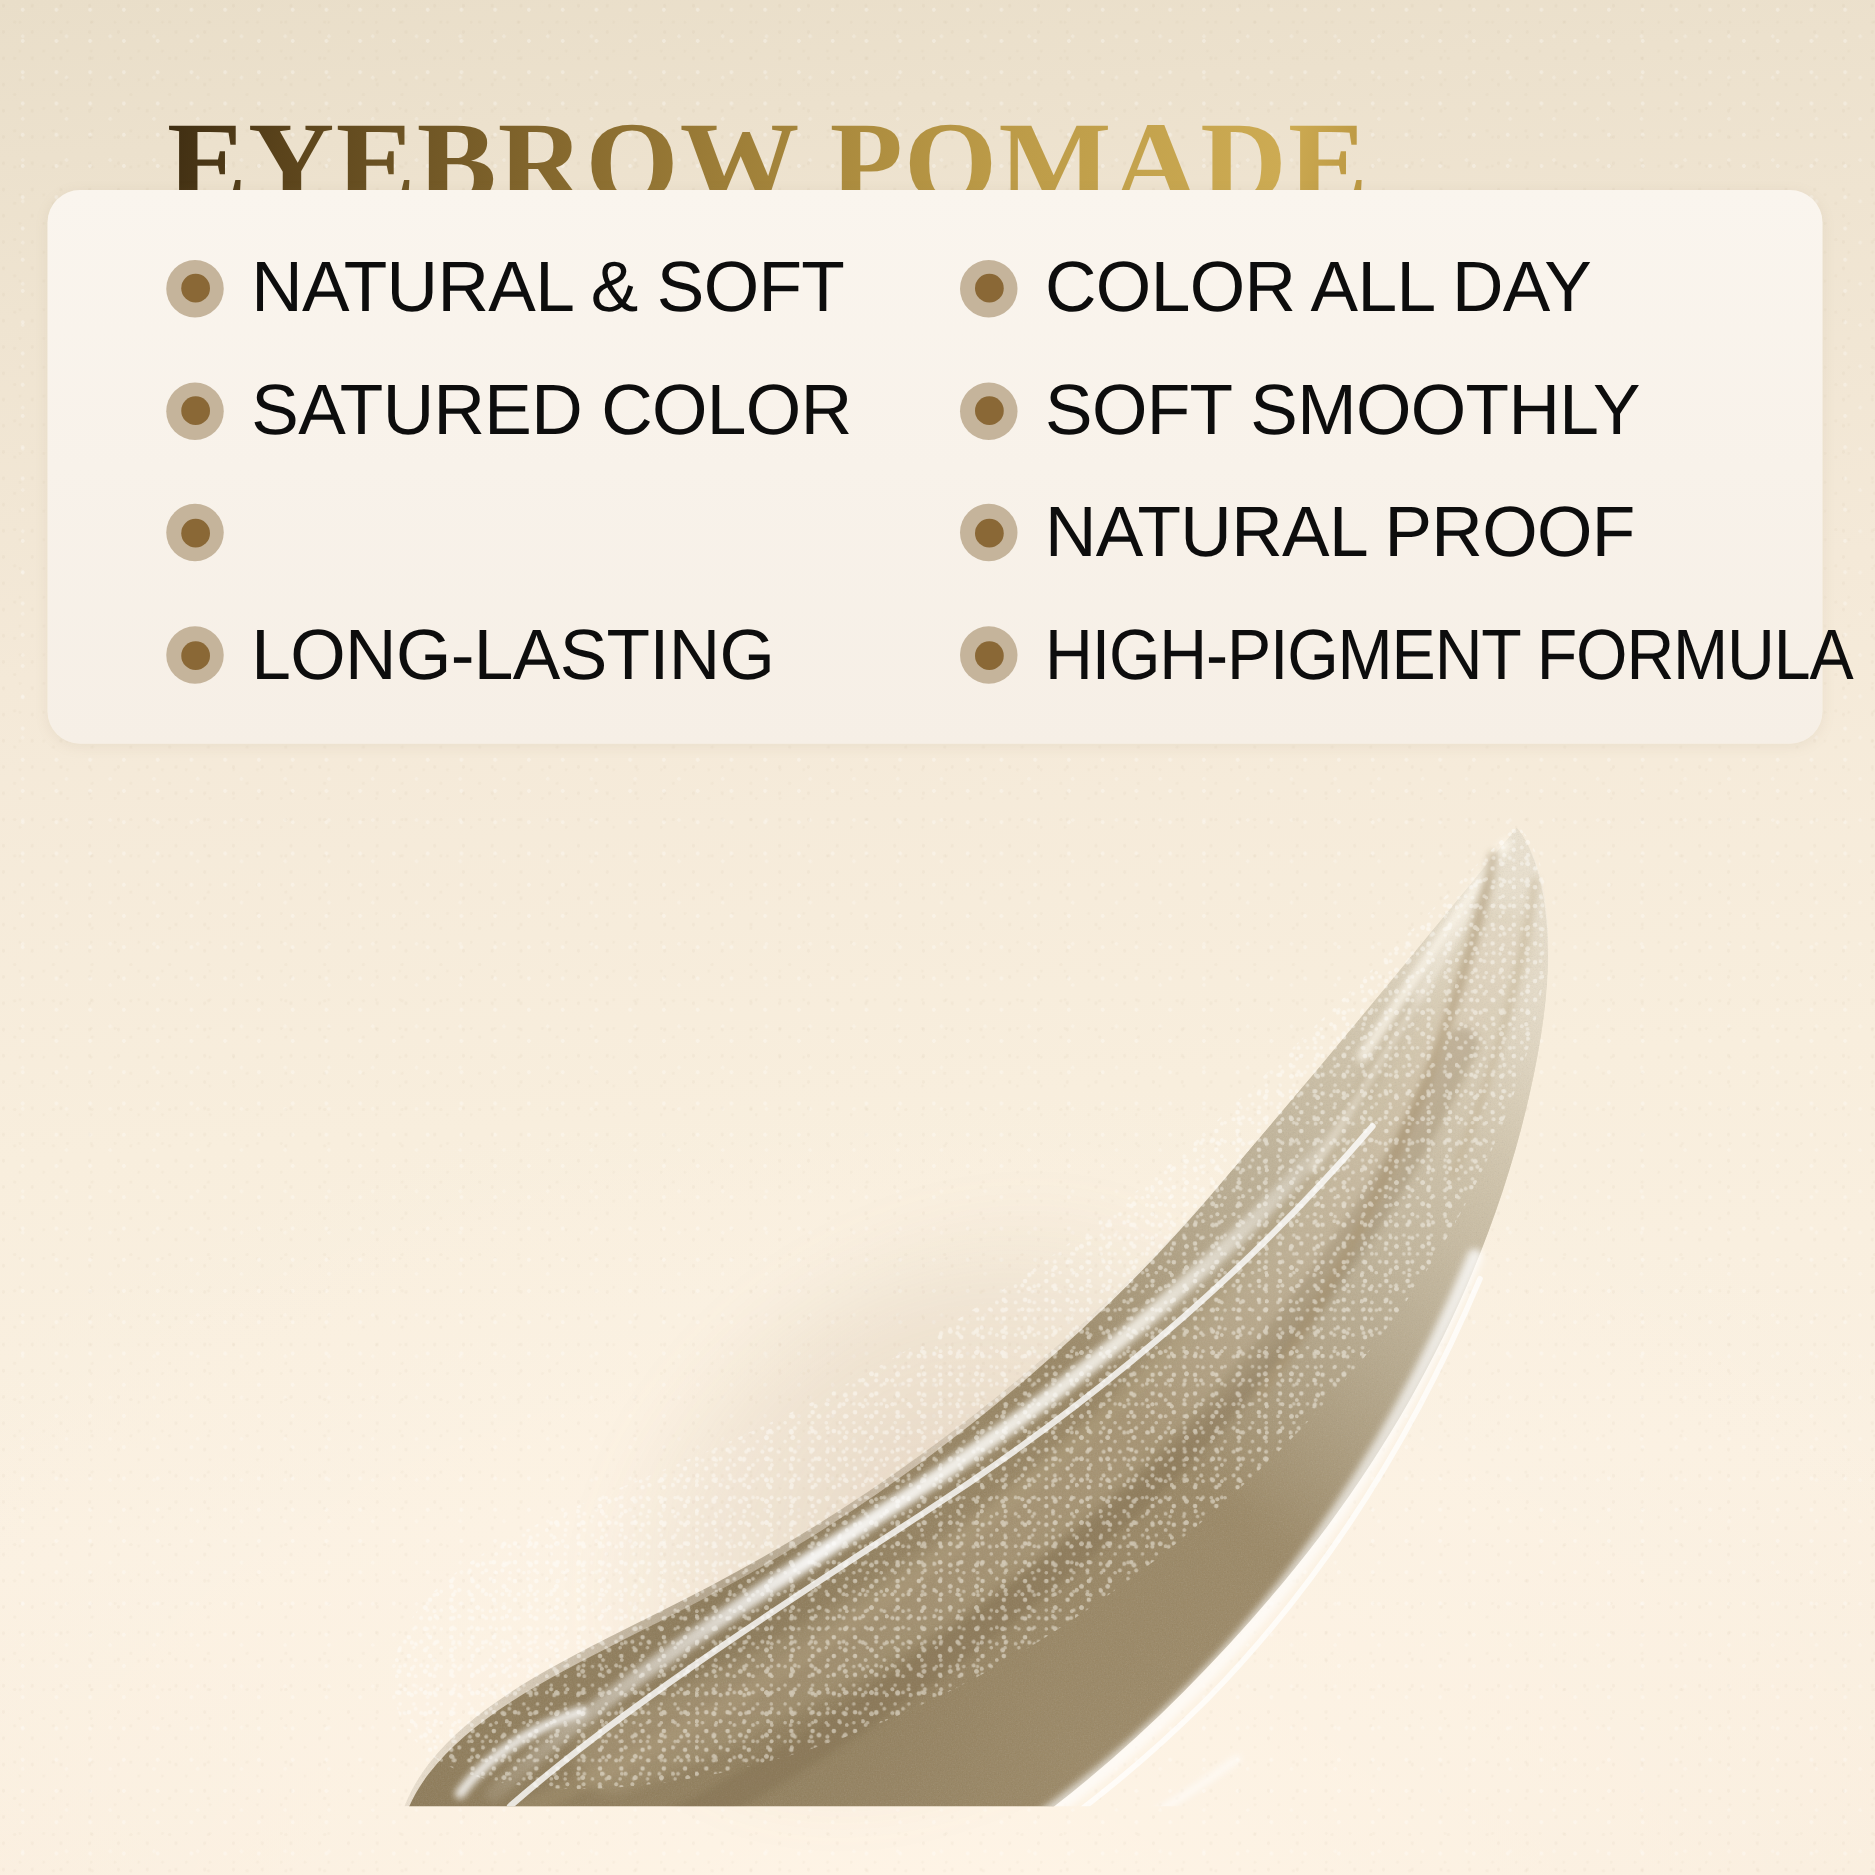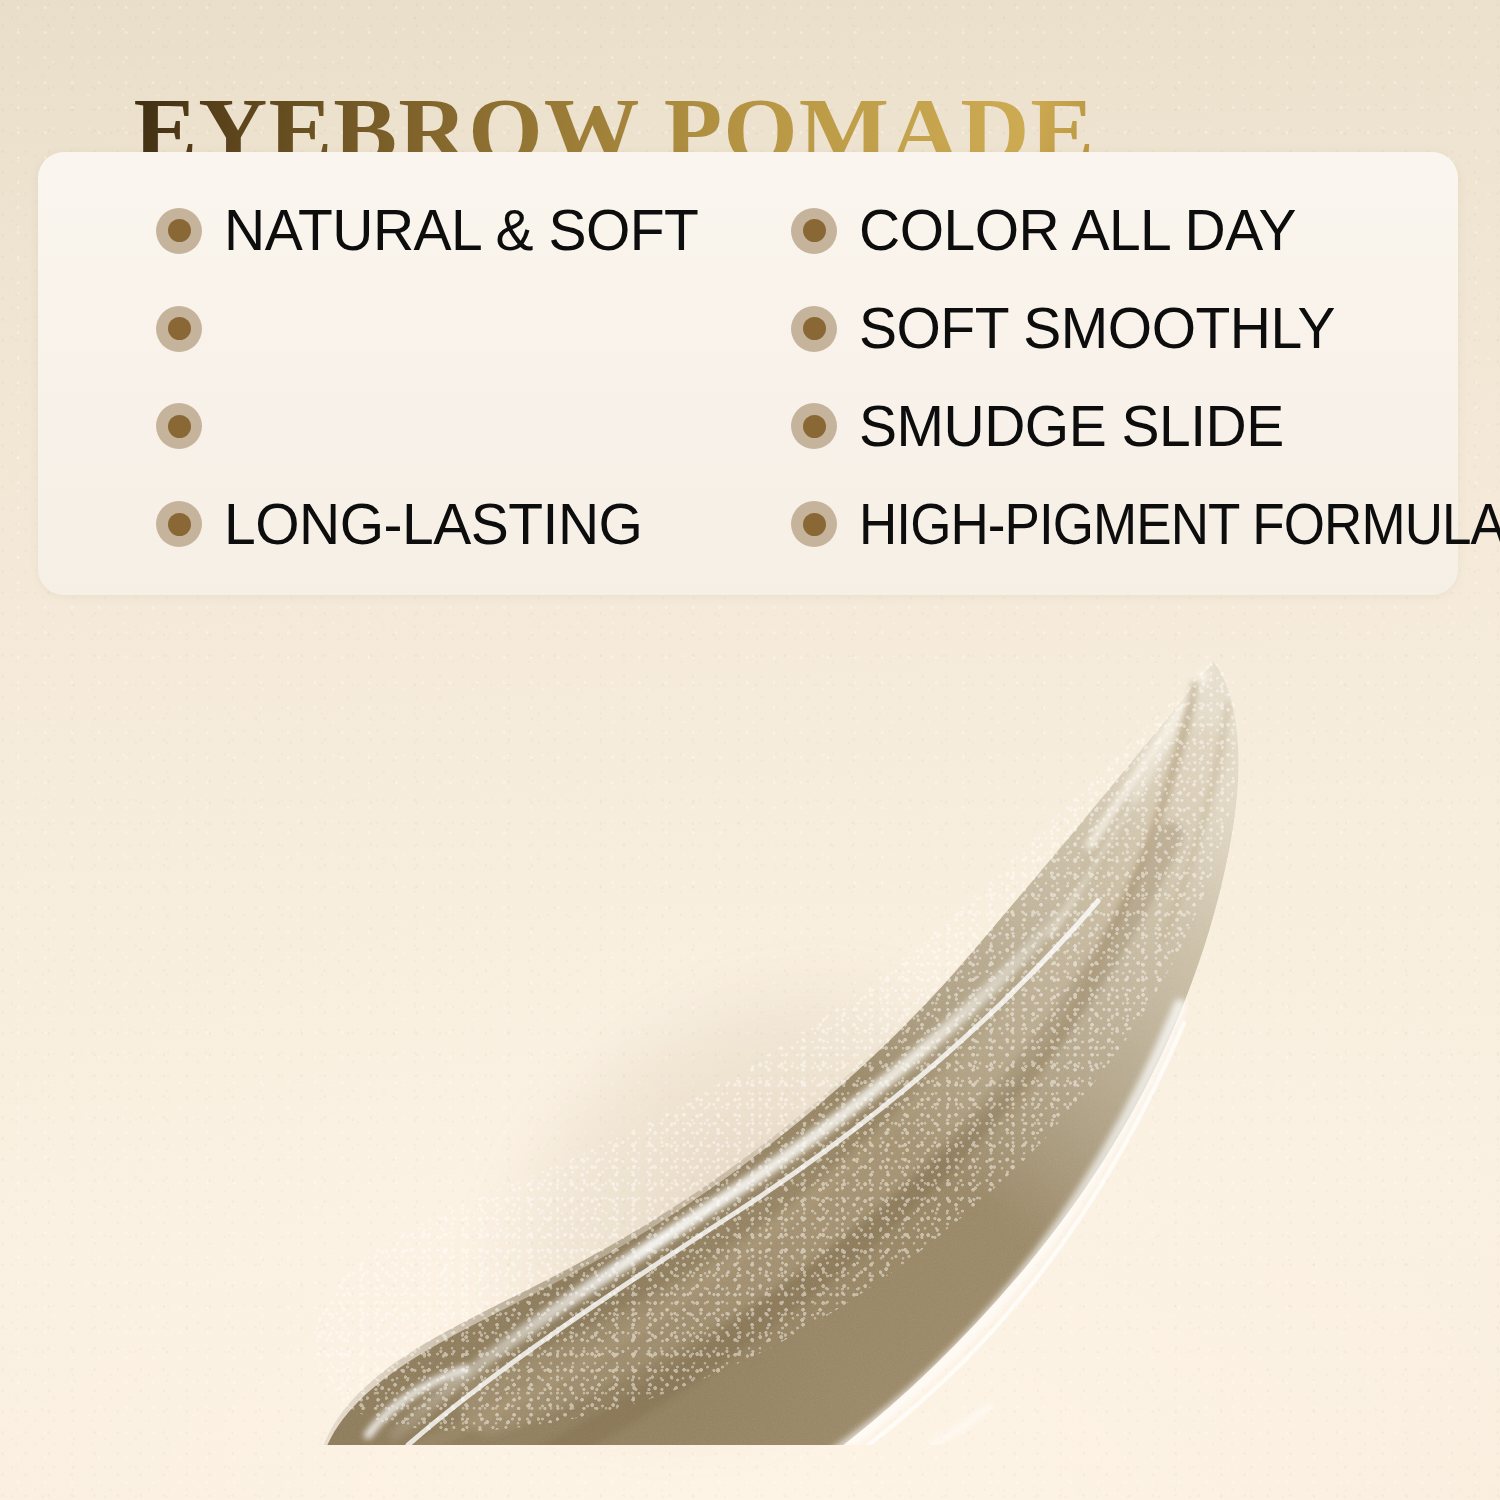--- a/index.html
+++ b/index.html
@@ -90,21 +90,20 @@
     padding: 30px 0 22px 0;
     box-sizing: border-box;
   }
 
   .feature-item {
     display: flex;
     align-items: center;
     gap: 22px;
     padding-left: 95px;
     box-sizing: border-box;
-    margin-left: 23px;
   }
 
   
   #feature-grid > .feature-item:nth-child(even) { padding-left: 38px; }
   #feature-grid > .feature-item:nth-child(odd)  { padding-left: 95px; }
 
   .bullet {
     flex: 0 0 auto;
     width: 46px;
     height: 46px;
@@ -209,40 +208,41 @@
         <span class="bullet">
             <span class="core"></span>
           </span>
         <span class="feature-label">COLOR ALL DAY</span>
       </div>
 
       <div class="feature-item">
         <span class="bullet">
             <span class="core"></span>
           </span>
+        <span class="feature-label">SATURED COLOR</span>
       </div>
 
       <div class="feature-item">
         <span class="bullet">
             <span class="core"></span>
           </span>
         <span class="feature-label">SOFT SMOOTHLY</span>
       </div>
 
       <div class="feature-item">
         <span class="bullet">
             <span class="core"></span>
           </span>
       </div>
 
       <div class="feature-item">
         <span class="bullet">
             <span class="core"></span>
           </span>
-        <span class="feature-label">SMUDGE SLIDE</span>
+        <span class="feature-label">NATURAL PROOF</span>
       </div>
 
       <div class="feature-item">
         <span class="bullet">
             <span class="core"></span>
           </span>
         <span class="feature-label">LONG-LASTING</span>
       </div>
 
       <div class="feature-item">

